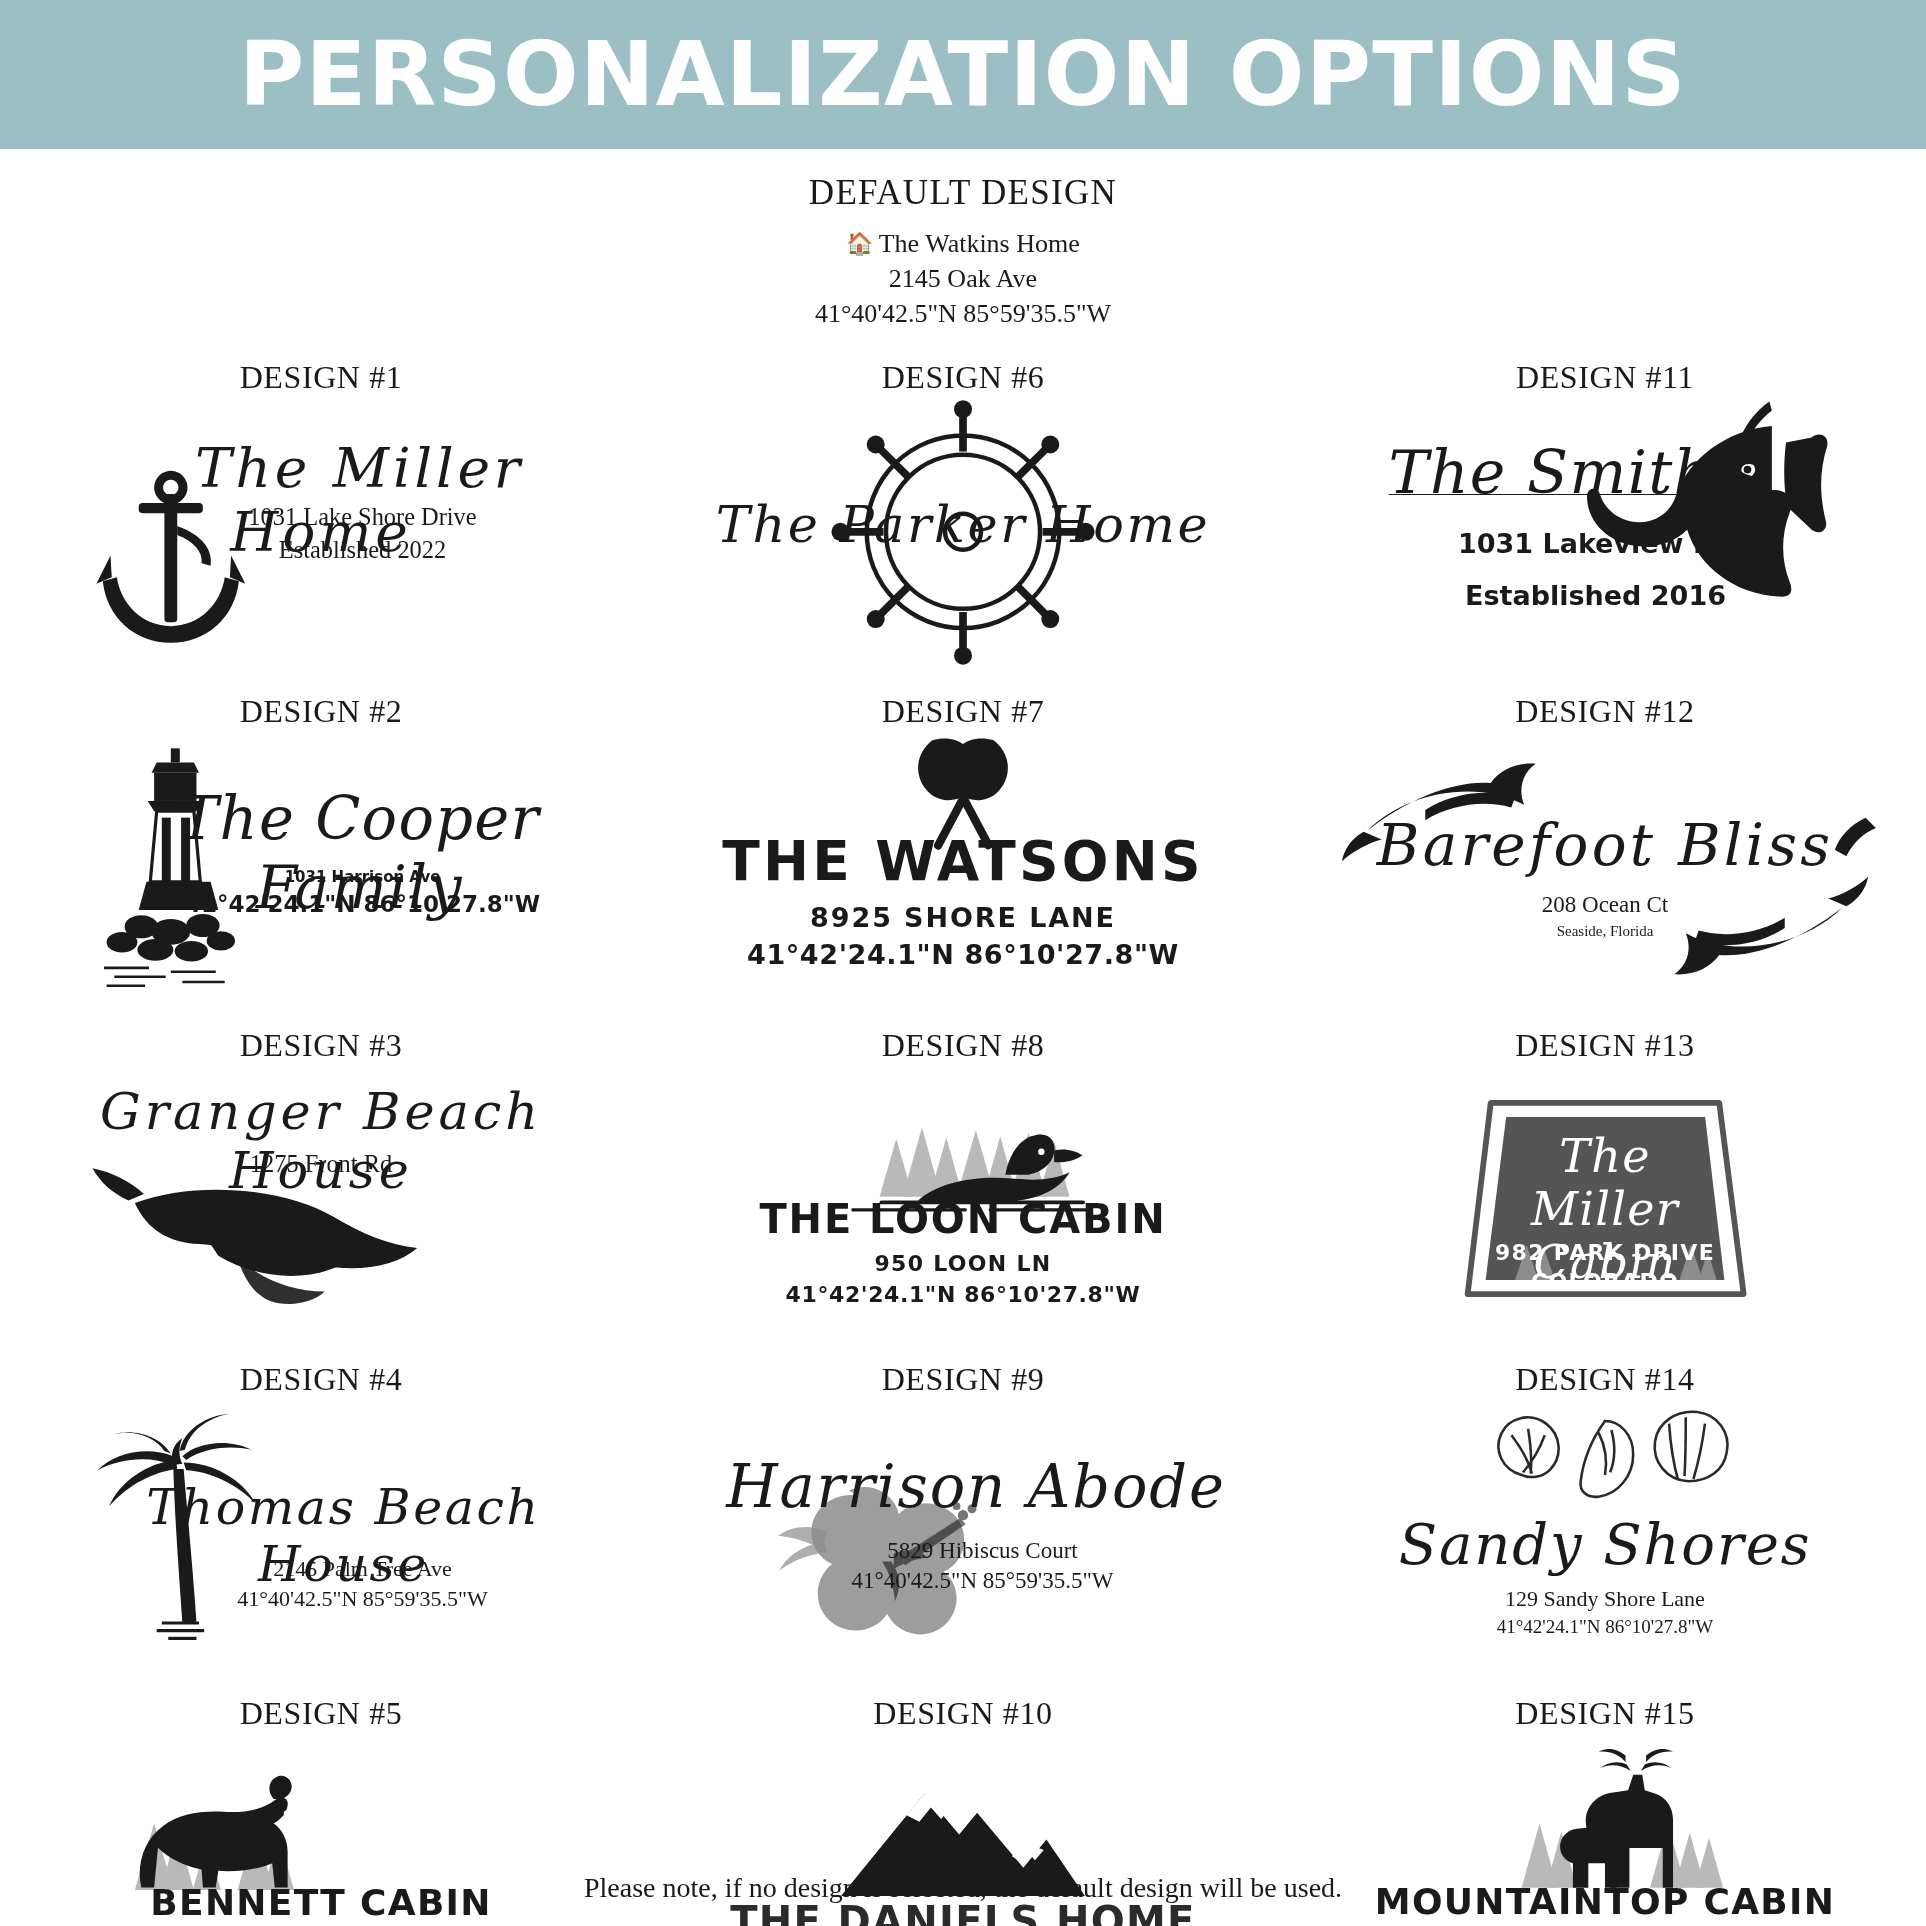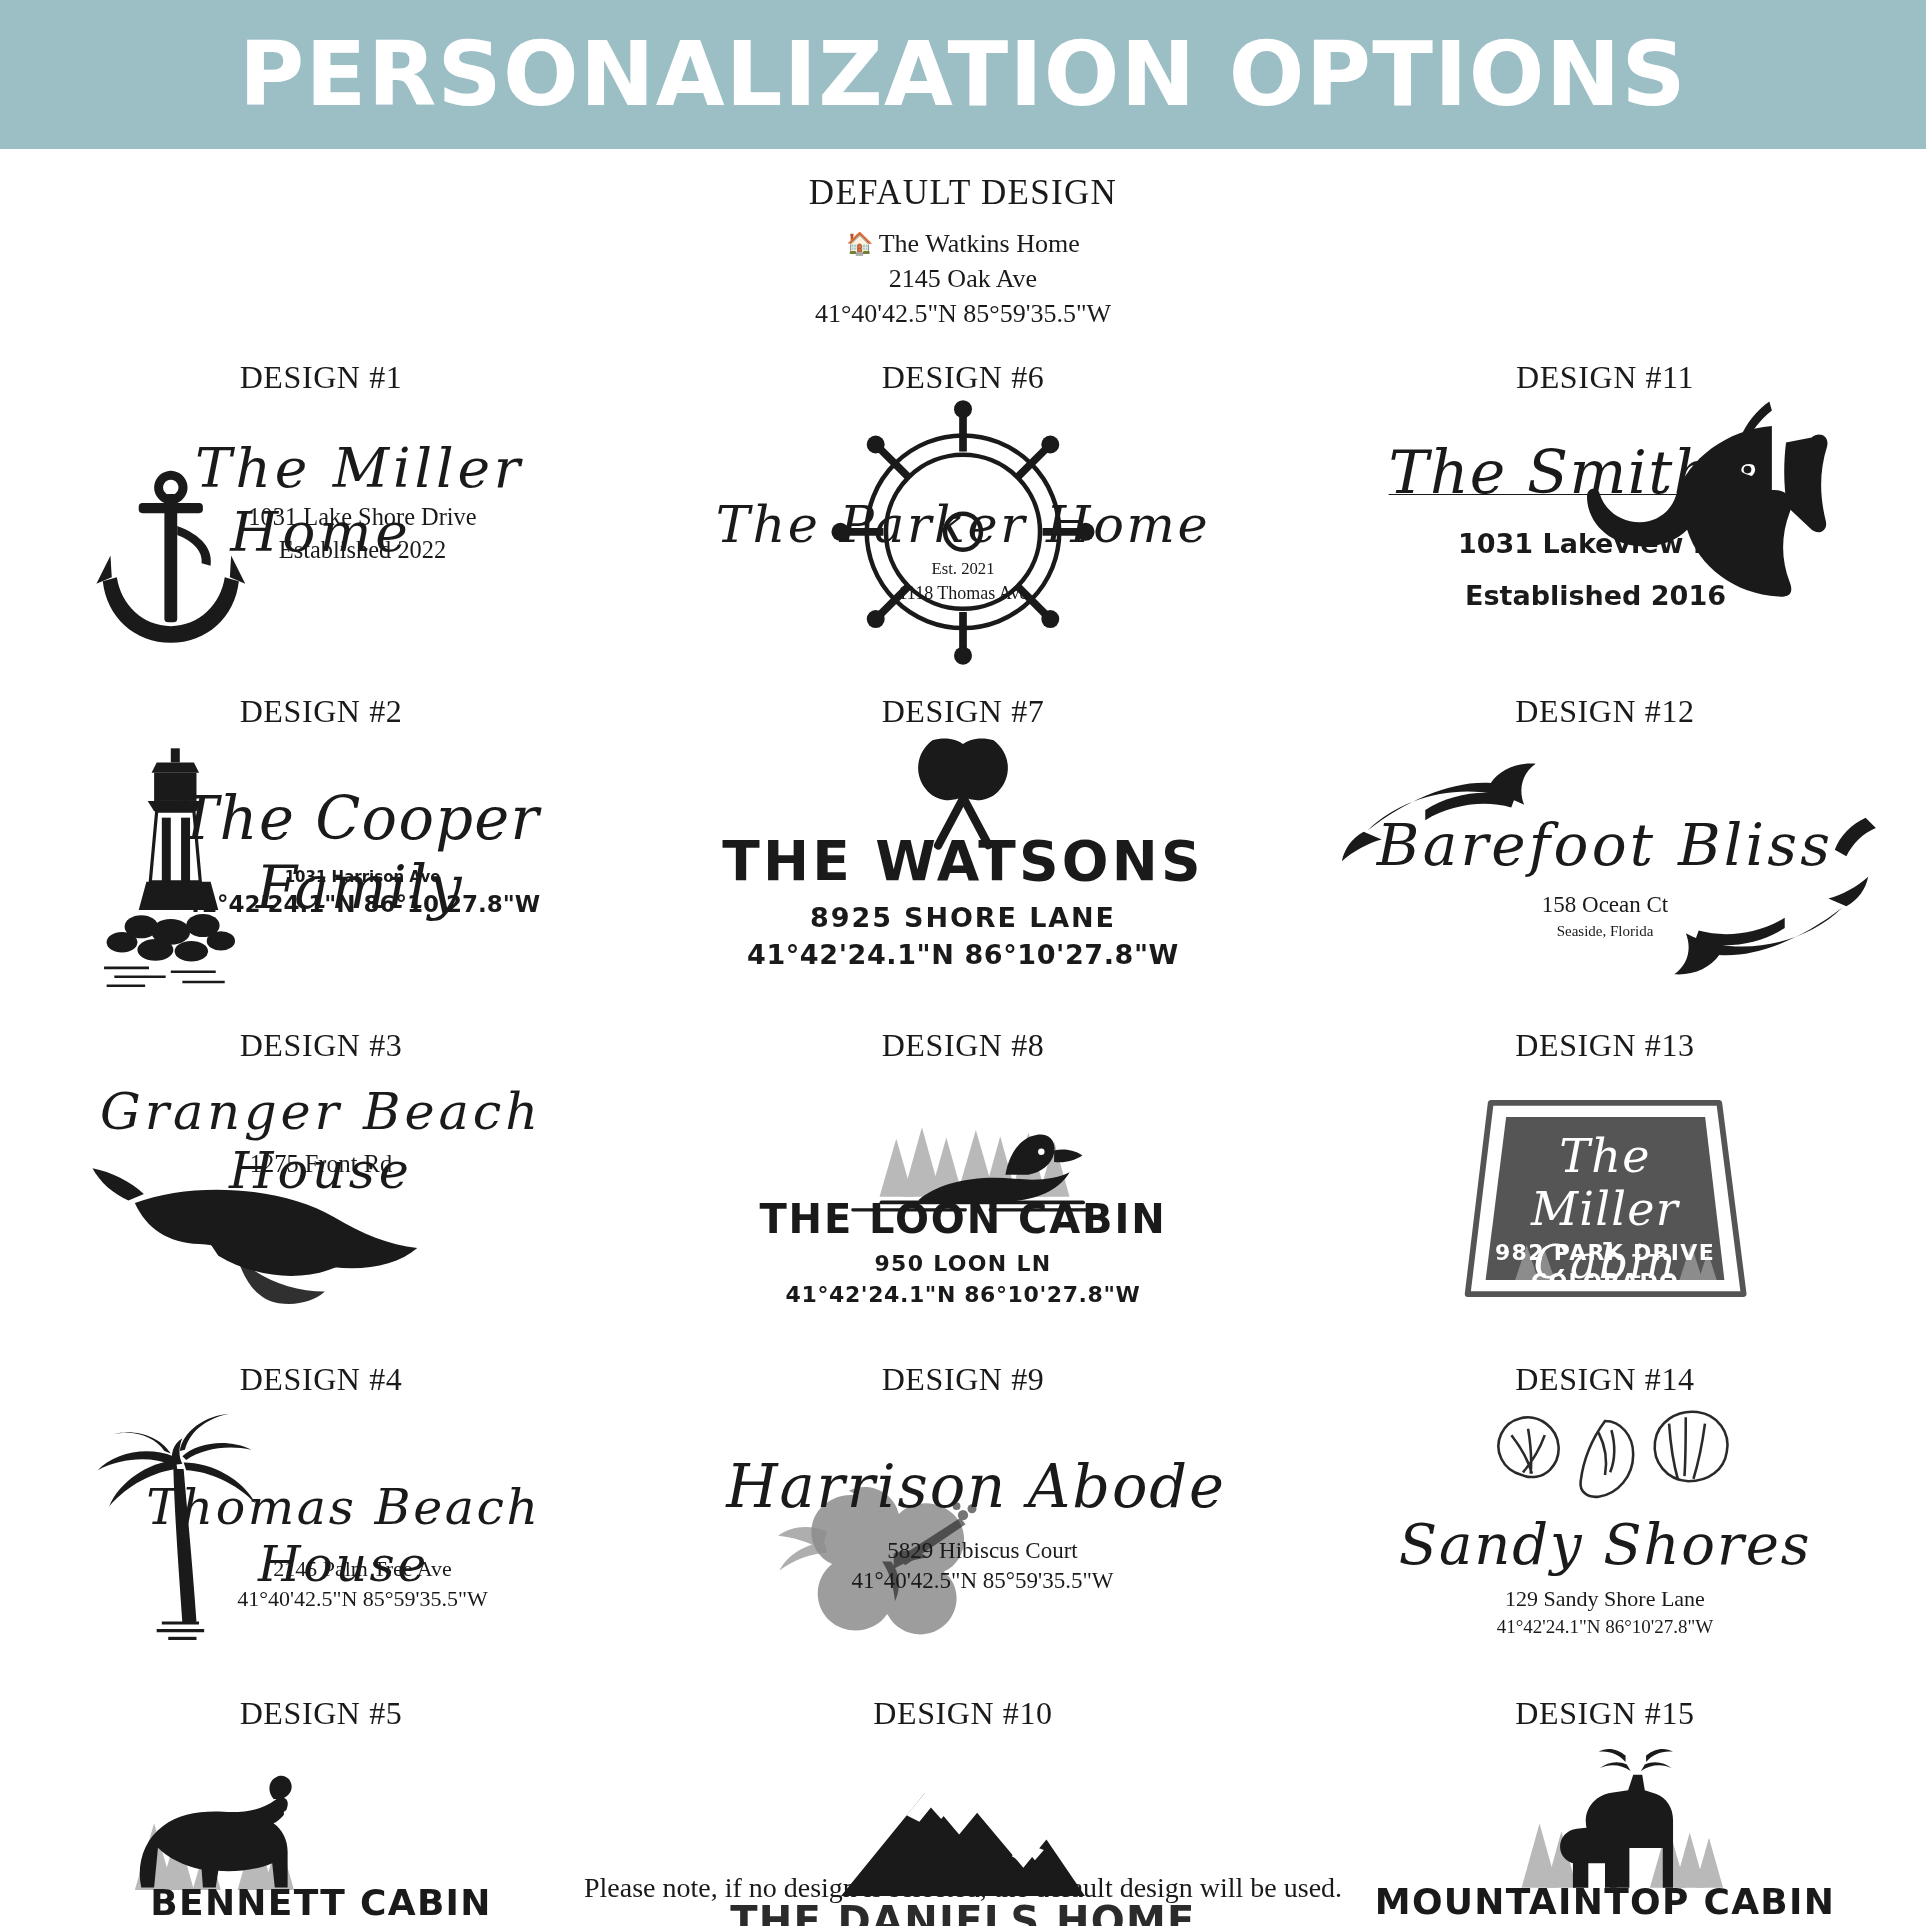--- a/index.html
+++ b/index.html
@@ -180,24 +180,20 @@
           <circle cx="239" cy="205" r="14"></circle>
             <circle cx="621" cy="205" r="14"></circle>
           <circle cx="294" cy="69" r="14"></circle>
             <circle cx="566" cy="341" r="14"></circle>
           <circle cx="566" cy="69" r="14"></circle>
             <circle cx="294" cy="341" r="14"></circle>
         </g>
       </svg>
       <div class="overlay-center" style="top:95px;">
         <span class="script" style="font-size:51px; letter-spacing:2.6px;">The Parker Home</span>
-      </div>
-      <div class="overlay-center" style="top:159px;">
-        <div class="serif-sm" style="font-size:16.7px;">Est. 2021</div>
-        <div class="serif-sm" style="font-size:18px; margin-top:3.9px;">1118 Thomas Ave</div>
       </div>
     </div>
   </div>
 
   <div class="cell">
     <div class="cell-label">DESIGN #11</div>
     <div class="art">
       <svg width="552" height="270" viewBox="0 0 860 420">
         <g class="fill-dark">
           <path d="M690 40 c-70 6 -130 50 -150 110 -8 24 -30 40 -56 40 -30 0 -54 -18 -62 -44 -4 -12 -20 -10 -20 4 0 44 40 78 90 78 26 0 50 -10 66 -26 18 58 74 100 142 104 18 1 24 -6 18 -22 -14 -36 -14 -74 0 -110 8 -20 -4 -36 -28 -34 z"></path>
@@ -295,21 +291,21 @@
           <path d="M710 302 c-40 26 -96 34 -140 20 l6 -16 c44 12 94 4 134 -20 z"></path>
           <path d="M806 268 c18 -10 30 -26 34 -46 -18 16 -40 28 -62 34 z"></path>
 
           <path d="M836 130 c-22 10 -40 28 -48 50 l18 10 c10 -20 26 -36 46 -44 z"></path>
         </g>
       </svg>
       <div class="overlay-center" style="top:77px;">
         <span class="script" style="font-size:58px; letter-spacing:3.2px;">Barefoot Bliss</span>
       </div>
       <div class="overlay-center" style="top:158px;">
-        <div class="serif-sm" style="font-size:23px;">158 Ocean Ct</div>
+        <div class="serif-sm" style="font-size:23px;">208 Ocean Ct</div>
         <div class="serif-sm" style="font-size:15px; margin-top:5.1px;">Seaside, Florida</div>
       </div>
     </div>
   </div>
 
   <div class="cell">
     <div class="cell-label">DESIGN #3</div>
     <div class="art">
       <svg width="552" height="270" viewBox="0 0 860 420">
         <g class="fill-dark">

